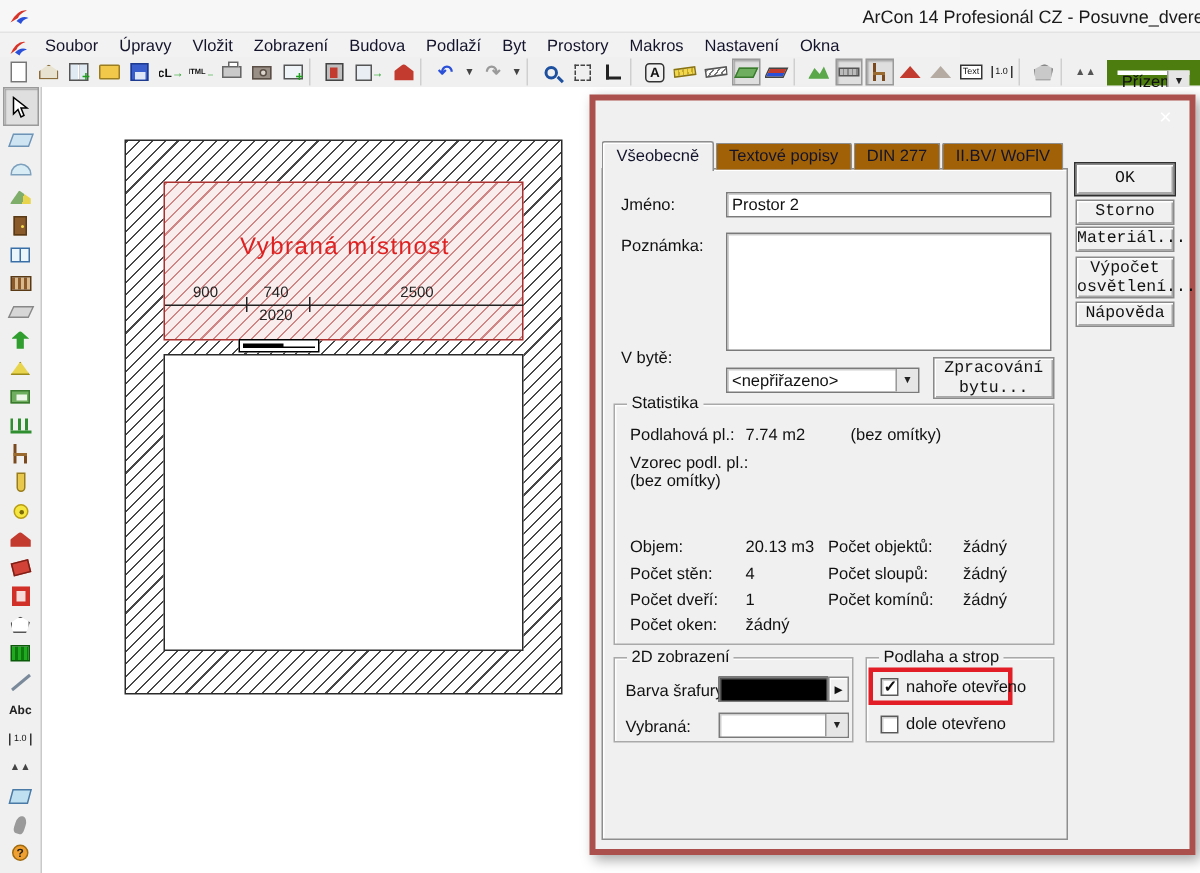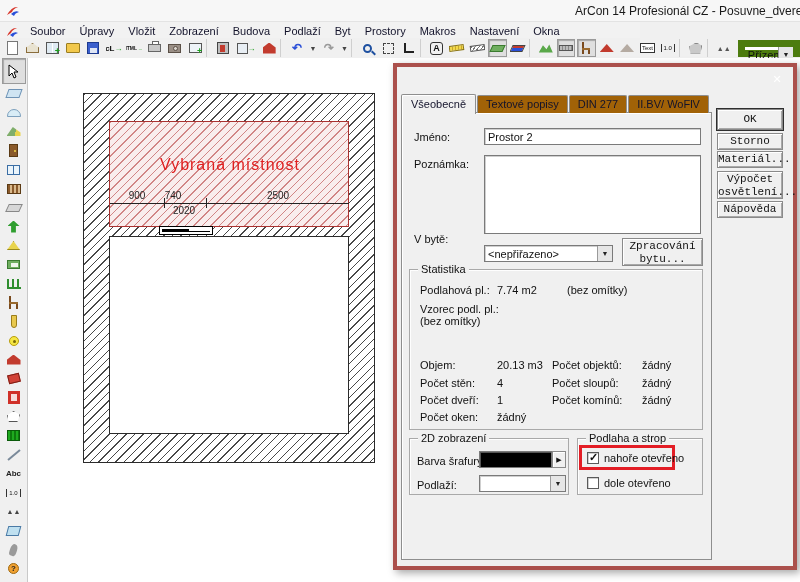--- a/index.html
+++ b/index.html
@@ -332,21 +332,21 @@
   </div>
 
   <div class="canvas">
     <div class="plan-outer">
       <div class="room-red"></div>
       <div class="room-label">Vybraná místnost</div>
       <div class="dimline"></div>
       <div class="dimtick" style="left:80px"></div>
       <div class="dimtick" style="left:122px"></div>
       <div class="dimtxt" style="left:36px;top:96px">900</div>
-      <div class="dimtxt" style="left:72px;top:96px">740</div>
+      <div class="dimtxt" style="left:83px;top:96px">740</div>
       <div class="dimtxt" style="left:177px;top:96px">2500</div>
       <div class="dimtxt" style="left:83px;top:111px">2020</div>
       <div class="room-white"></div>
       <div class="door">
         <span class="leaf"></span>
         <span class="rail"></span>
       </div>
     </div>
   </div>
 
@@ -400,21 +400,21 @@
 
         <span class="lbl" style="left:10px;top:141px">Počet oken:</span>
         <span class="statv" style="left:87px;top:141px">žádný</span>
       </div>
 
       <div class="group" style="left:7px;top:325px;width:160px;height:57px">
         <span class="glabel">2D zobrazení</span>
         <span class="lbl" style="left:7px;top:16px">Barva šrafury:</span>
         <span class="swatch" style="left:69px;top:12px;width:73px;height:17px"></span>
         <span class="arrbtn" style="left:142px;top:12px;width:14px;height:17px">▶</span>
-        <span class="lbl" style="left:7px;top:40px">Podlaží:</span>
+        <span class="lbl" style="left:7px;top:40px">Vybraná:</span>
         <div class="combo" style="left:69px;top:36px;width:87px;height:17px">
           <span class="cval"></span>
           <span class="ddbtn">▼</span>
         </div>
       </div>
 
       <div class="group" style="left:175px;top:325px;width:126px;height:57px">
         <span class="glabel">Podlaha a strop</span>
         <span class="redbox" style="left:1px;top:6px;width:96px;height:25px"></span>
         <span class="cb checked" style="left:9px;top:13px"></span>

